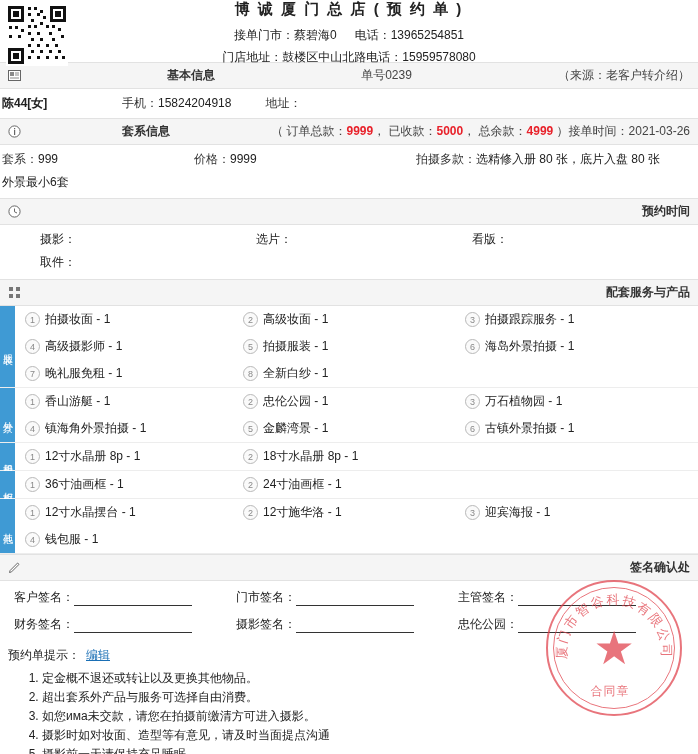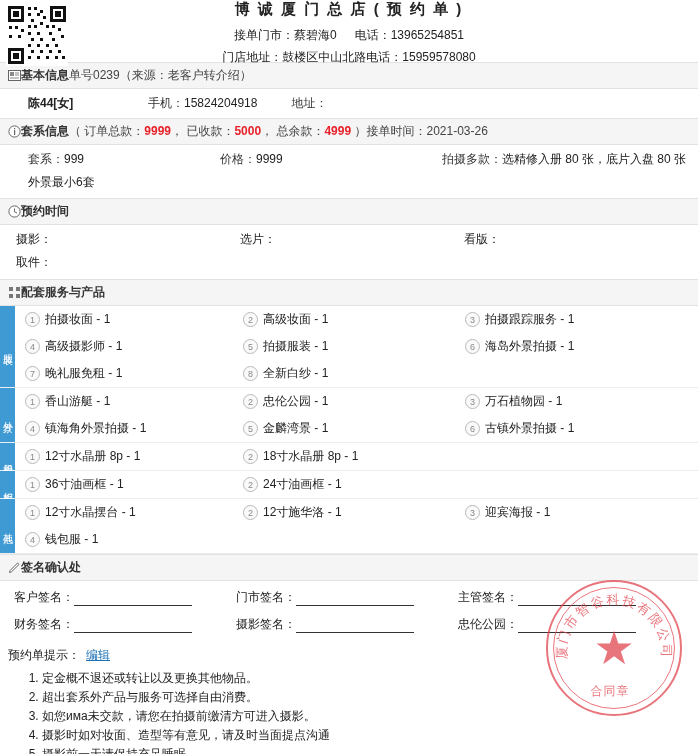--- a/index.html
+++ b/index.html
@@ -43,34 +43,35 @@
   .sec {
     display:flex;
     align-items:center;
     background:#f5f5f5;
     border-top:1px solid #e2e2e2;
     border-bottom:1px solid #e2e2e2;
     padding:4px 8px;
     font-size:12px;
     font-weight:bold;
     color:#333;
+    justify-content:space-between;
   }
   .sec .ico { width:13px; height:13px; display:inline-block; }
   .sec .rest { font-weight:normal; color:#444; }
 
-  .row { padding:6px 10px 6px 28px; display:flex; align-items:center; }
+  .row { padding:6px 10px 6px 2px; display:flex; align-items:center; }
   .row .cell { white-space:nowrap; }
   .name-cell { font-weight:bold; min-width:120px; }
   .lbl { color:#333; }
 
   .red { color:#e8212a; font-weight:bold; }
   .kv { margin-right:34px; }
 
   
-  .appt-row { padding:6px 10px 6px 16px; display:flex; }
+  .appt-row { padding:6px 10px 6px 40px; display:flex; }
   .appt-row .ac { width:232px; }
 
   
   .svc-wrap { display:flex; }
   .svc-tab {
     width:15px;
     background:#3f9ad4;
     color:#fff;
     font-size:10px;
     writing-mode:vertical-rl;

